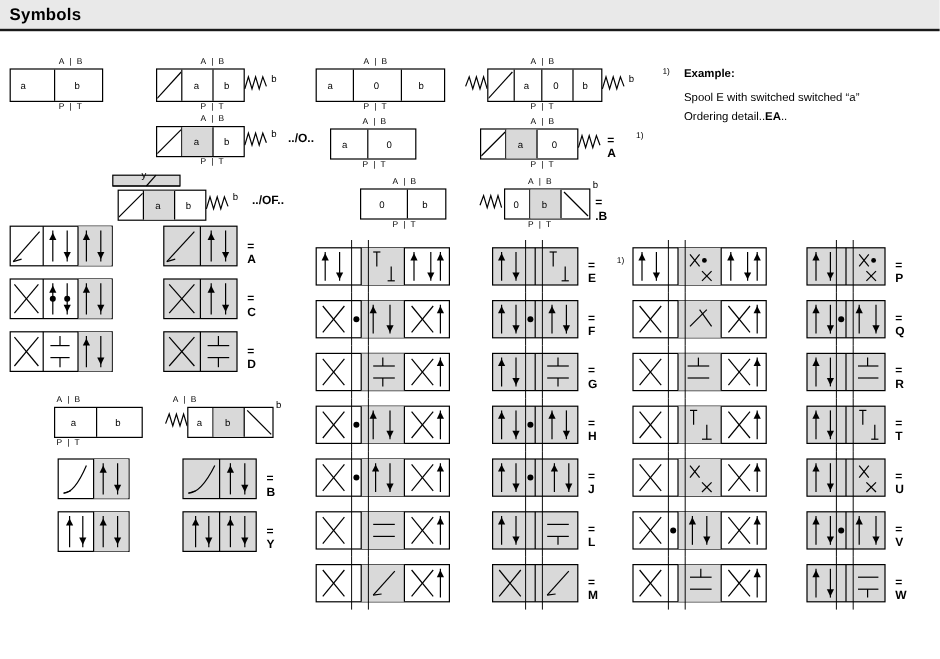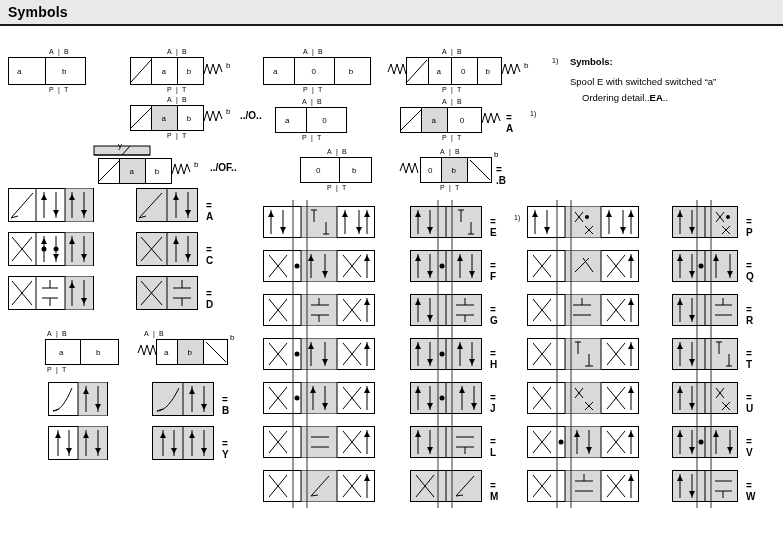--- a/index.html
+++ b/index.html
@@ -357,23 +357,23 @@
     </div>
     <div class="letter" style="left:94px; top:3px;">b</div>
     <div class="eqlabel" style="left:96px; top:16px;">= .B</div>
     <div class="plabel" style="left:40px; top:36px;">P</div>
     <div class="plabel" style="left:49px; top:36px;">|</div>
     <div class="plabel" style="left:55px; top:36px;">T</div>
   </div>
 
   <div class="abs" style="left:552px; top:55px; width:215px;">
     <div class="note-sup" style="left:0px; top:2px;">1)</div>
-    <div class="note" style="left:18px; top:0px; font-weight:bold;">Symbols:</div>
+    <div class="note" style="left:18px; top:0px; font-weight:bold;">Example:</div>
     <div class="note" style="left:18px; top:20px;">Spool E with switched switched “a”</div>
-    <div class="note" style="left:30px; top:36px;">
+    <div class="note" style="left:18px; top:36px;">
       <span>Ordering detail..</span><span class="bold">EA</span><span>..</span>
     </div>
   </div>
 
   <div class="abs" style="left:8px; top:188px;">
     <svg width="86" height="34" viewBox="0 0 86 34">
       <rect x="0.5" y="0.5" width="85" height="33" fill="#ffffff" stroke="#000" stroke-width="1"></rect>
       <rect x="57" y="0.5" width="28" height="33" fill="#d9d9d9" stroke="none"></rect>
       <line x1="28" y1="0.5" x2="28" y2="33.5" stroke="#000" stroke-width="1"></line>
       <line x1="57" y1="0.5" x2="57" y2="33.5" stroke="#000" stroke-width="1"></line>

